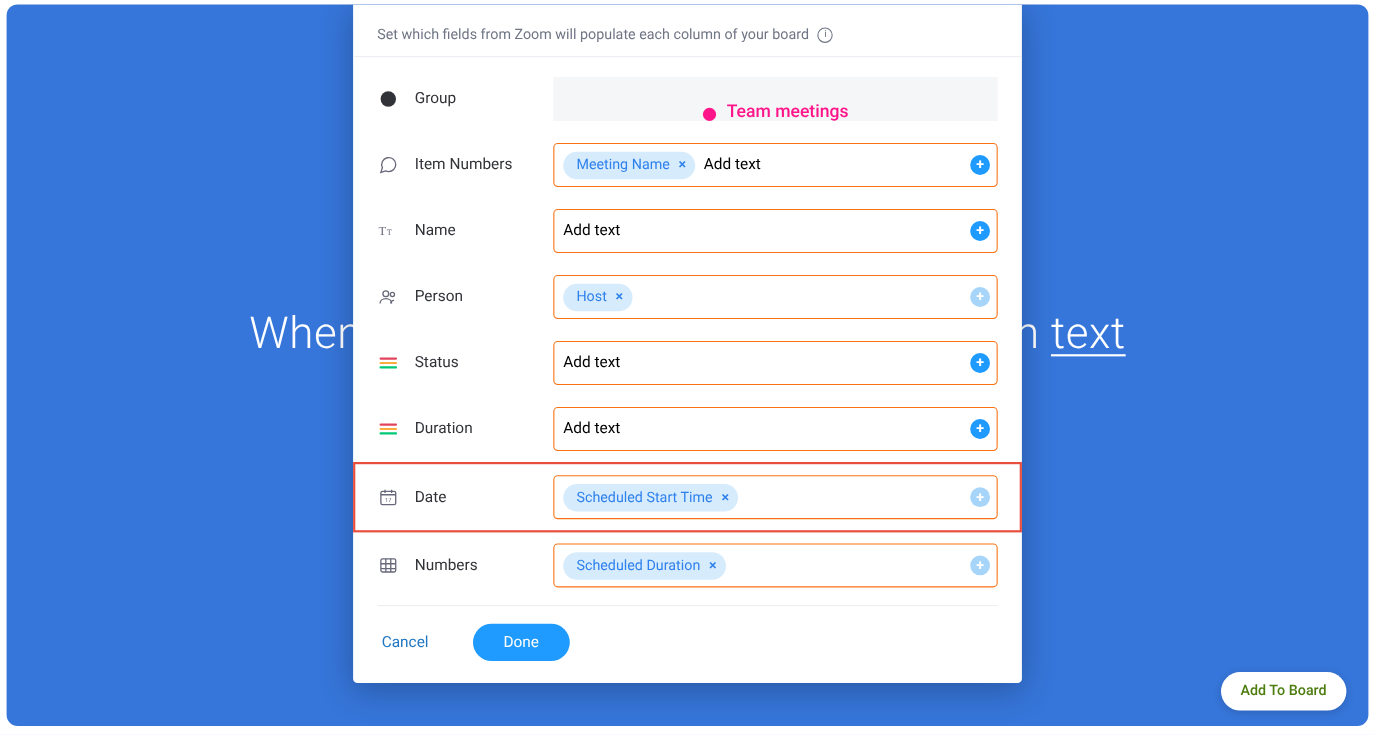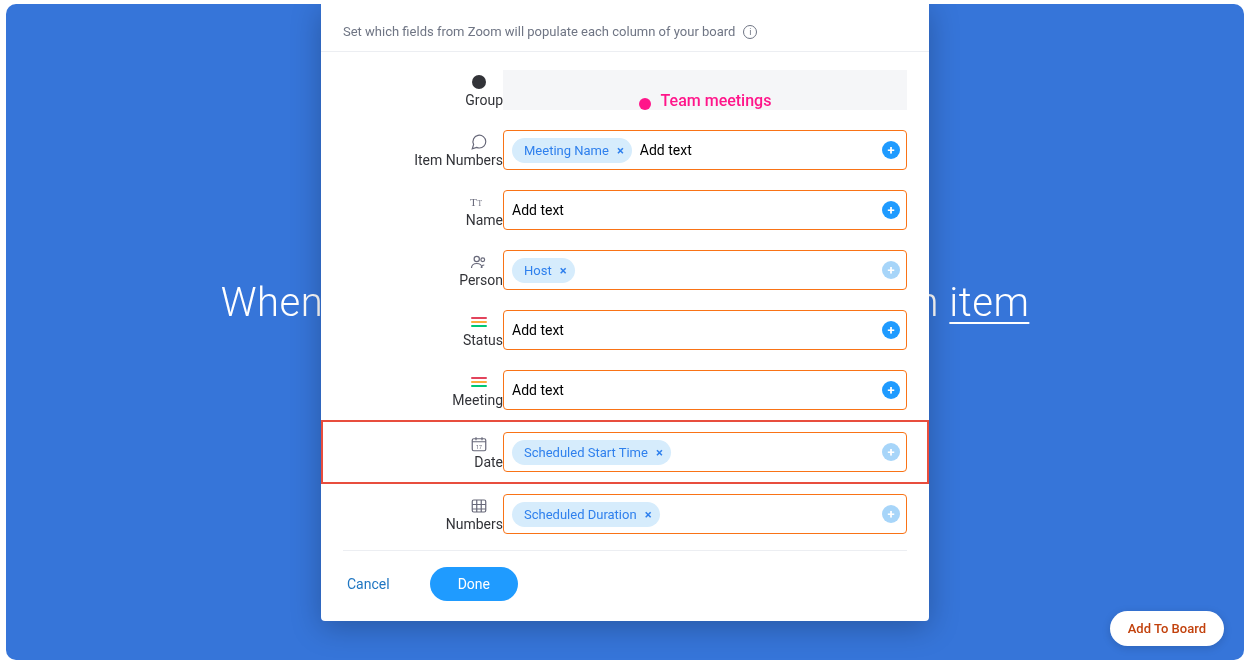--- a/index.html
+++ b/index.html
@@ -33,21 +33,21 @@
   .bg-text .under {
     text-decoration: underline;
     text-underline-offset: 6px;
     text-decoration-thickness: 2px;
   }
   .add-board-btn {
     position: absolute;
     right: 20px;
     bottom: 14px;
     background: #fff;
-    color: #c2410c;
+    color: #4d7c0f;
     font-size: 13px;
     font-weight: 500;
     padding: 10px 18px;
     border-radius: 20px;
     box-shadow: 0 2px 8px rgba(0,0,0,.15);
     cursor: pointer;
   }
 
   
   .modal {
@@ -89,26 +89,25 @@
     padding: 10px 22px;
     min-height: 56px;
   }
   .row.highlight {
     outline: 2px solid #e84d3d;
     outline-offset: -2px;
     padding: 12px 22px;
   }
   .row-left {
     display: flex;
-    align-items: flex-end;
+    align-items: center;
     width: 160px;
     flex-shrink: 0;
     color: #323338;
     font-size: 14px;
-    flex-direction: column;
   }
   .row-icon {
     width: 20px;
     height: 20px;
     margin-right: 14px;
     display: flex;
     align-items: center;
     justify-content: center;
     color: #676879;
   }
@@ -225,21 +224,21 @@
   }
 </style>
 </head>
 <body>
 
 <div class="stage">
 
   <div class="bg-text">
     <span>When s</span>
     <span style="display:inline-block;width:520px;"></span>
-    <span>an </span><span class="under">item</span>
+    <span>an </span><span class="under">text</span>
   </div>
 
   <div class="modal">
 
     <div class="modal-header">
       <span>Set which fields from Zoom will populate each column of your board</span>
       <span class="info-circle">i</span>
     </div>
 
     <div class="rows">
@@ -332,21 +331,21 @@
 
       <div class="row">
         <div class="row-left">
           <div class="row-icon">
             <div class="status-lines">
               <span style="background:#e2445c"></span>
               <span style="background:#fdab3d"></span>
               <span style="background:#00c875"></span>
             </div>
           </div>
-          <span>Meeting</span>
+          <span>Duration</span>
         </div>
         <div class="token-input">
           <span class="placeholder">Add text</span>
           <span class="plus-btn">+</span>
         </div>
       </div>
 
       <div class="row highlight">
         <div class="row-left">
           <div class="row-icon">

